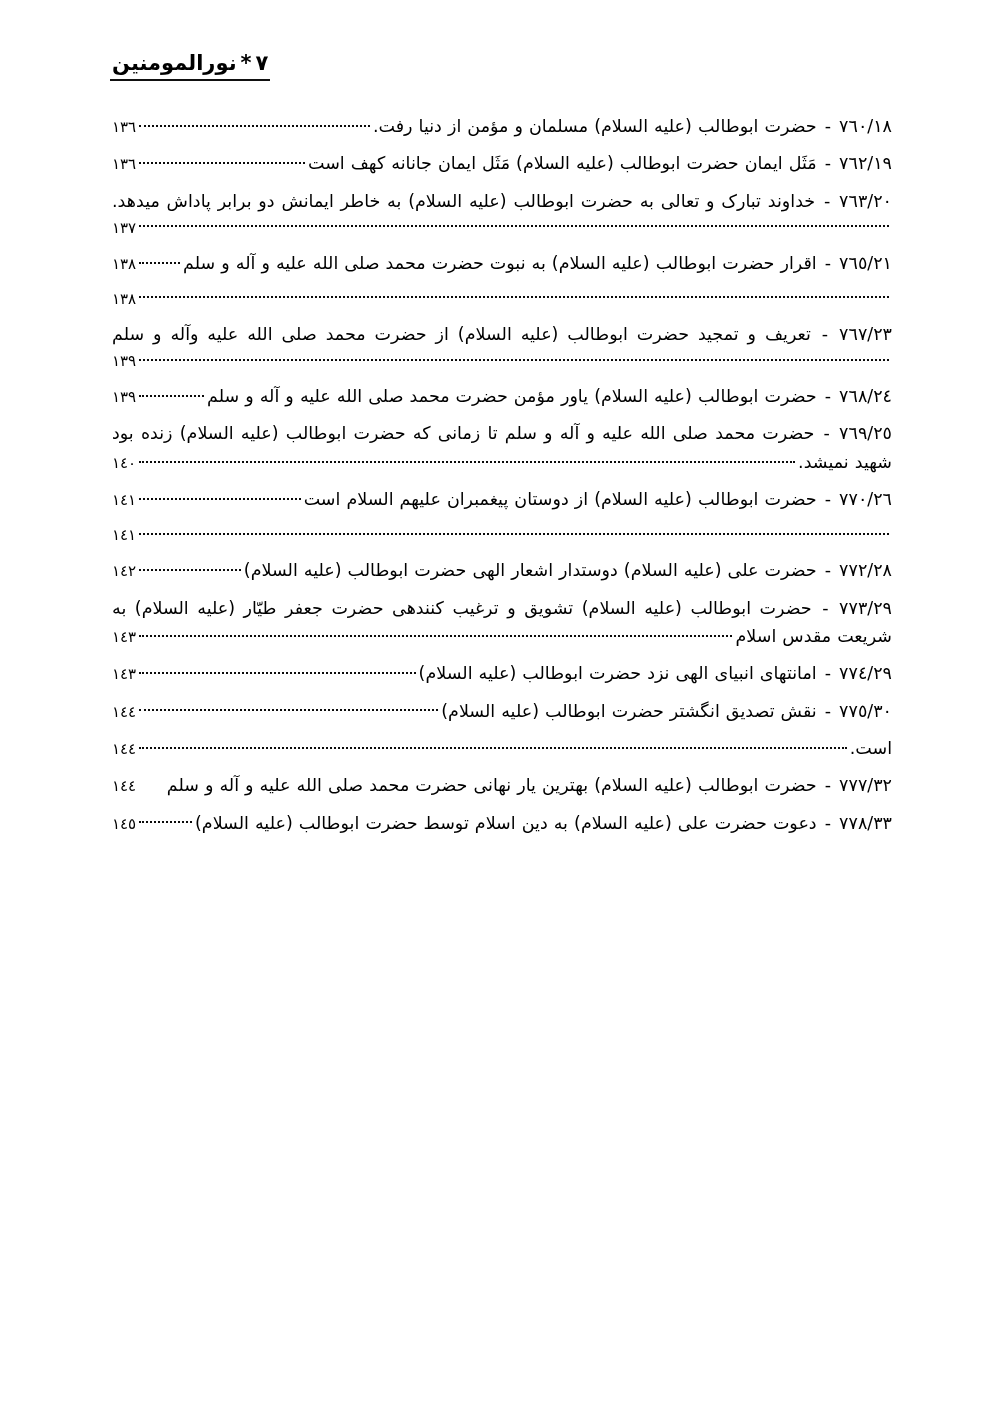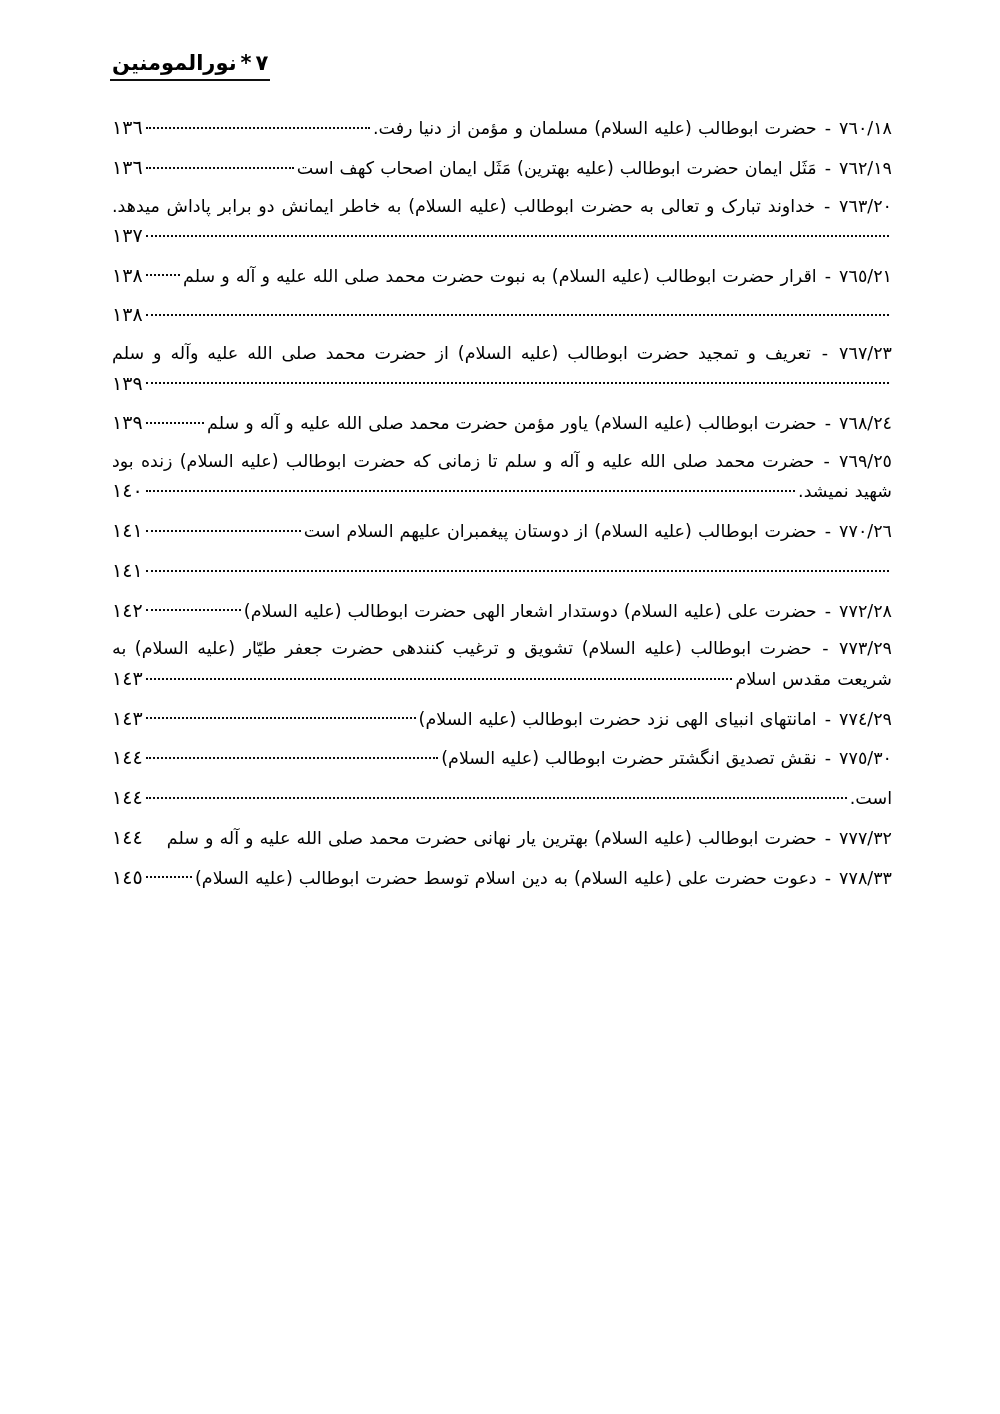--- a/index.html
+++ b/index.html
@@ -89,21 +89,21 @@
   .entry-line .grow::before {
     content: "";
     position: absolute;
     right: 0;
     left: 0;
     bottom: 0.30em;
     border-bottom: 2px dotted #0a0a0a;
   }
   .pagenum {
     flex: 0 0 auto;
-    font-size: 19px;
+    font-size: 15px;
     letter-spacing: 0.3px;
     white-space: nowrap;
   }
   .entry-head {
     flex: 0 1 auto;
     white-space: nowrap;
     overflow: visible;
   }
 
   
@@ -153,21 +153,21 @@
   <div class="toc" id="toc-list">
       <div class="toc-entry">
         <div class="entry-line">
           <span class="entry-head"><span class="entry-num">٧٦٠/١٨<span class="entry-dash"> - </span></span><span class="entry-text">حضرت ابوطالب (علیه السلام) مسلمان و مؤمن از دنیا رفت.</span></span>
           <span class="grow"></span>
           <span class="pagenum">١٣٦</span>
         </div>
       </div>
       <div class="toc-entry">
         <div class="entry-line">
-          <span class="entry-head"><span class="entry-num">٧٦٢/١٩<span class="entry-dash"> - </span></span><span class="entry-text">مَثَل ایمان حضرت ابوطالب (علیه بهترین) مَثَل ایمان اصحاب کهف است</span></span>
+          <span class="entry-head"><span class="entry-num">٧٦٢/١٩<span class="entry-dash"> - </span></span><span class="entry-text">مَثَل ایمان حضرت ابوطالب (علیه السلام) مَثَل ایمان جانانه کهف است</span></span>
           <span class="grow"></span>
           <span class="pagenum">١٣٦</span>
         </div>
       </div>
       <div class="toc-entry">
         <div class="entry-first "><span class="entry-num">٧٦٣/٢٠<span class="entry-dash"> - </span></span><span class="entry-text">خداوند تبارک و تعالی به حضرت ابوطالب (علیه السلام) به خاطر ایمانش دو برابر پاداش میدهد.</span></div>
         <div class="entry-second">
           <span class="grow"></span>
           <span class="pagenum">١٣٧</span>
         </div>

